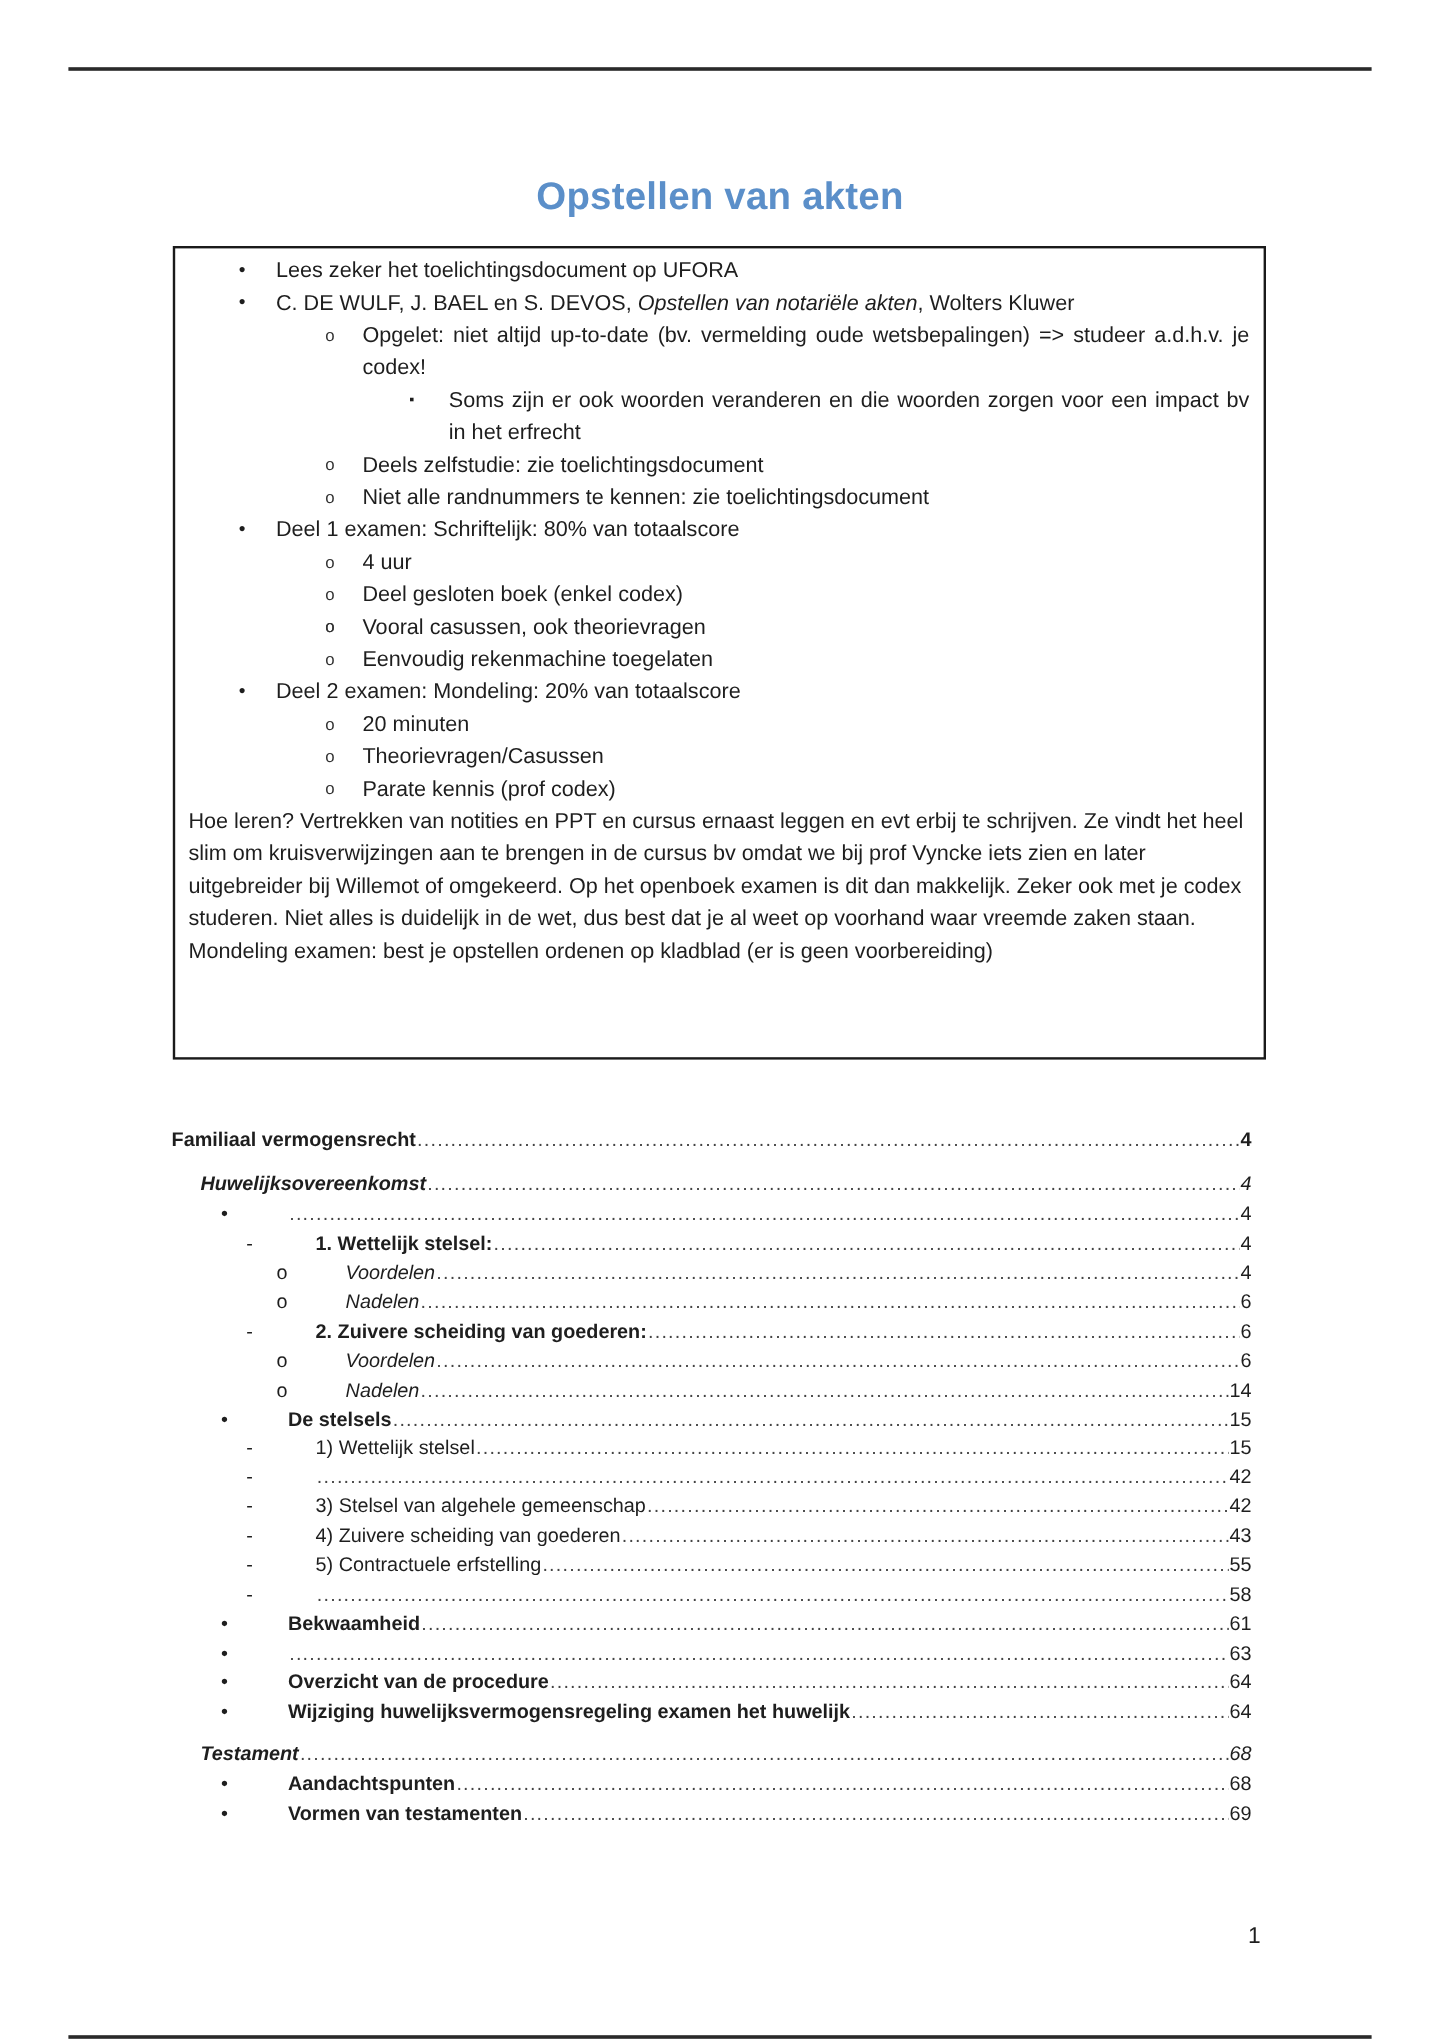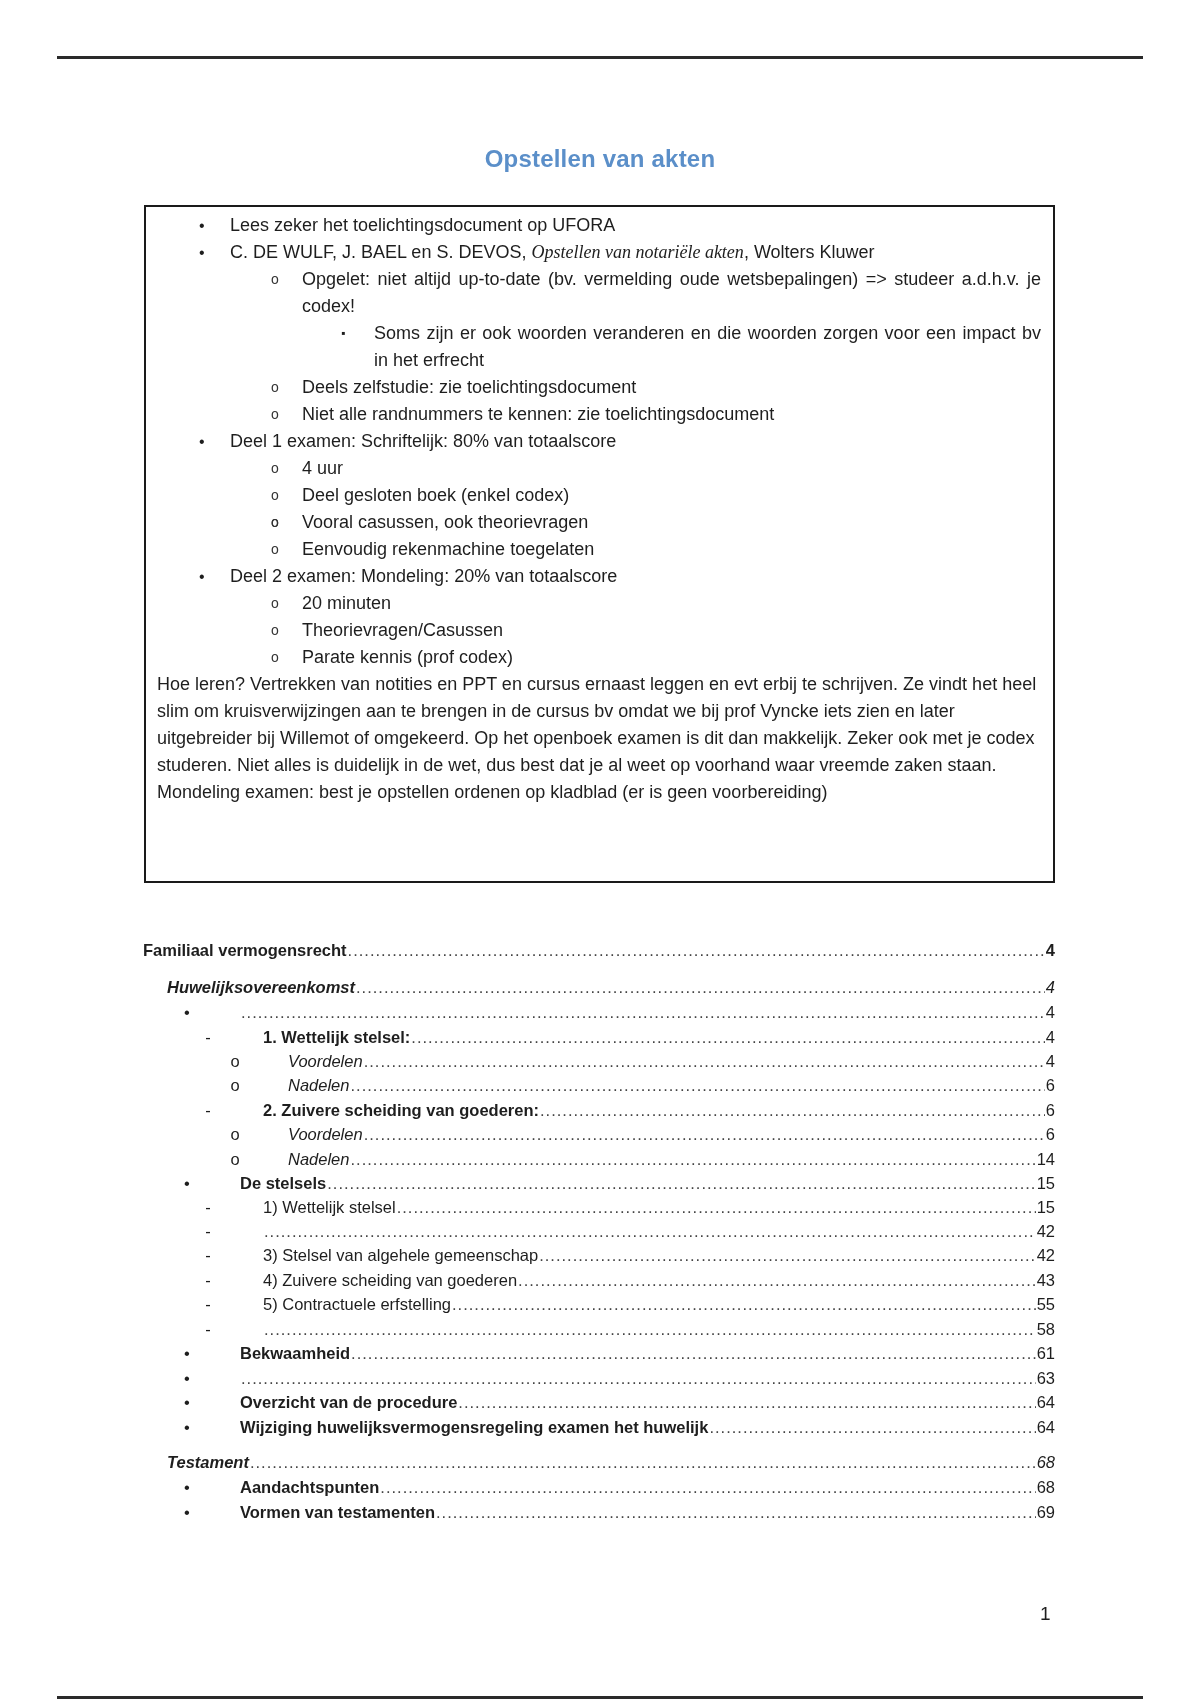--- a/index.html
+++ b/index.html
@@ -7,44 +7,44 @@
       width: 1200px; height: 1700px; position: relative; overflow: hidden;
       font-family: "Liberation Sans", "DejaVu Sans", sans-serif;
       color: #1e1e1e;
     }
     .rule { position: absolute; left: 57px; width: 1086px; height: 3px; background: #2a2a2a; }
     .rule.top { top: 56px; }
     .rule.bottom { top: 1696px; }
 
     .title {
       position: absolute; top: 145px; left: 0; width: 1200px; text-align: center;
-      font-size: 24px; font-weight: bold; color: #5b8fc9;
+      font-size: 32px; font-weight: bold; color: #5b8fc9;
       letter-spacing: 0.2px;
     }
 
     .box {
       position: absolute; left: 144px; top: 205px; width: 911px; height: 678px;
       border: 2px solid #1a1a1a; box-sizing: border-box;
       padding: 5px 12px 0 10px;
       font-size: 18px; line-height: 27px;
     }
     .li { position: relative; }
     .li .mark { position: absolute; top: 0; }
     .l1 { padding-left: 74px; }
     .l1 .mark { left: 43px; font-size: 16px; }
     .l2 { padding-left: 146px; text-align: justify; }
     .l2 .mark { left: 115px; font-size: 14px; color: #333; }
     .l3 { padding-left: 218px; text-align: justify; }
     .l3 .mark { left: 185px; font-size: 12px; }
     .para { padding-left: 1px; }
-    em { font-style: italic; font-family: Liberation Serif, serif; }
+    em { font-style: italic; }
 
     .toc { position: absolute; left: 143px; top: 938px; width: 912px; font-size: 16.5px; }
     .toc-row {
-      position: absolute; left: 0; right: 0; height: 24px; line-height: 24px;
+      position: absolute; left: 0; right: 12px; height: 24px; line-height: 24px;
       display: flex; align-items: flex-end;
     }
     .toc-row .lead { flex: 1 1 auto; overflow: hidden; white-space: nowrap; margin: 0 1px; letter-spacing: 1px; color: #444; }
     .toc-row .lead::after { content: "........................................................................................................................................................................................................................................"; }
     .toc-row .txt { white-space: nowrap; }
     .toc-row .pg { white-space: nowrap; text-align: right; }
     .toc-row .sym { position: absolute; top: 0; width: 20px; text-align: center; }
     .b { font-weight: bold; }
     .i { font-style: italic; }
     .page-num { position: absolute; top: 1603px; left: 1040px; font-size: 19px; }

